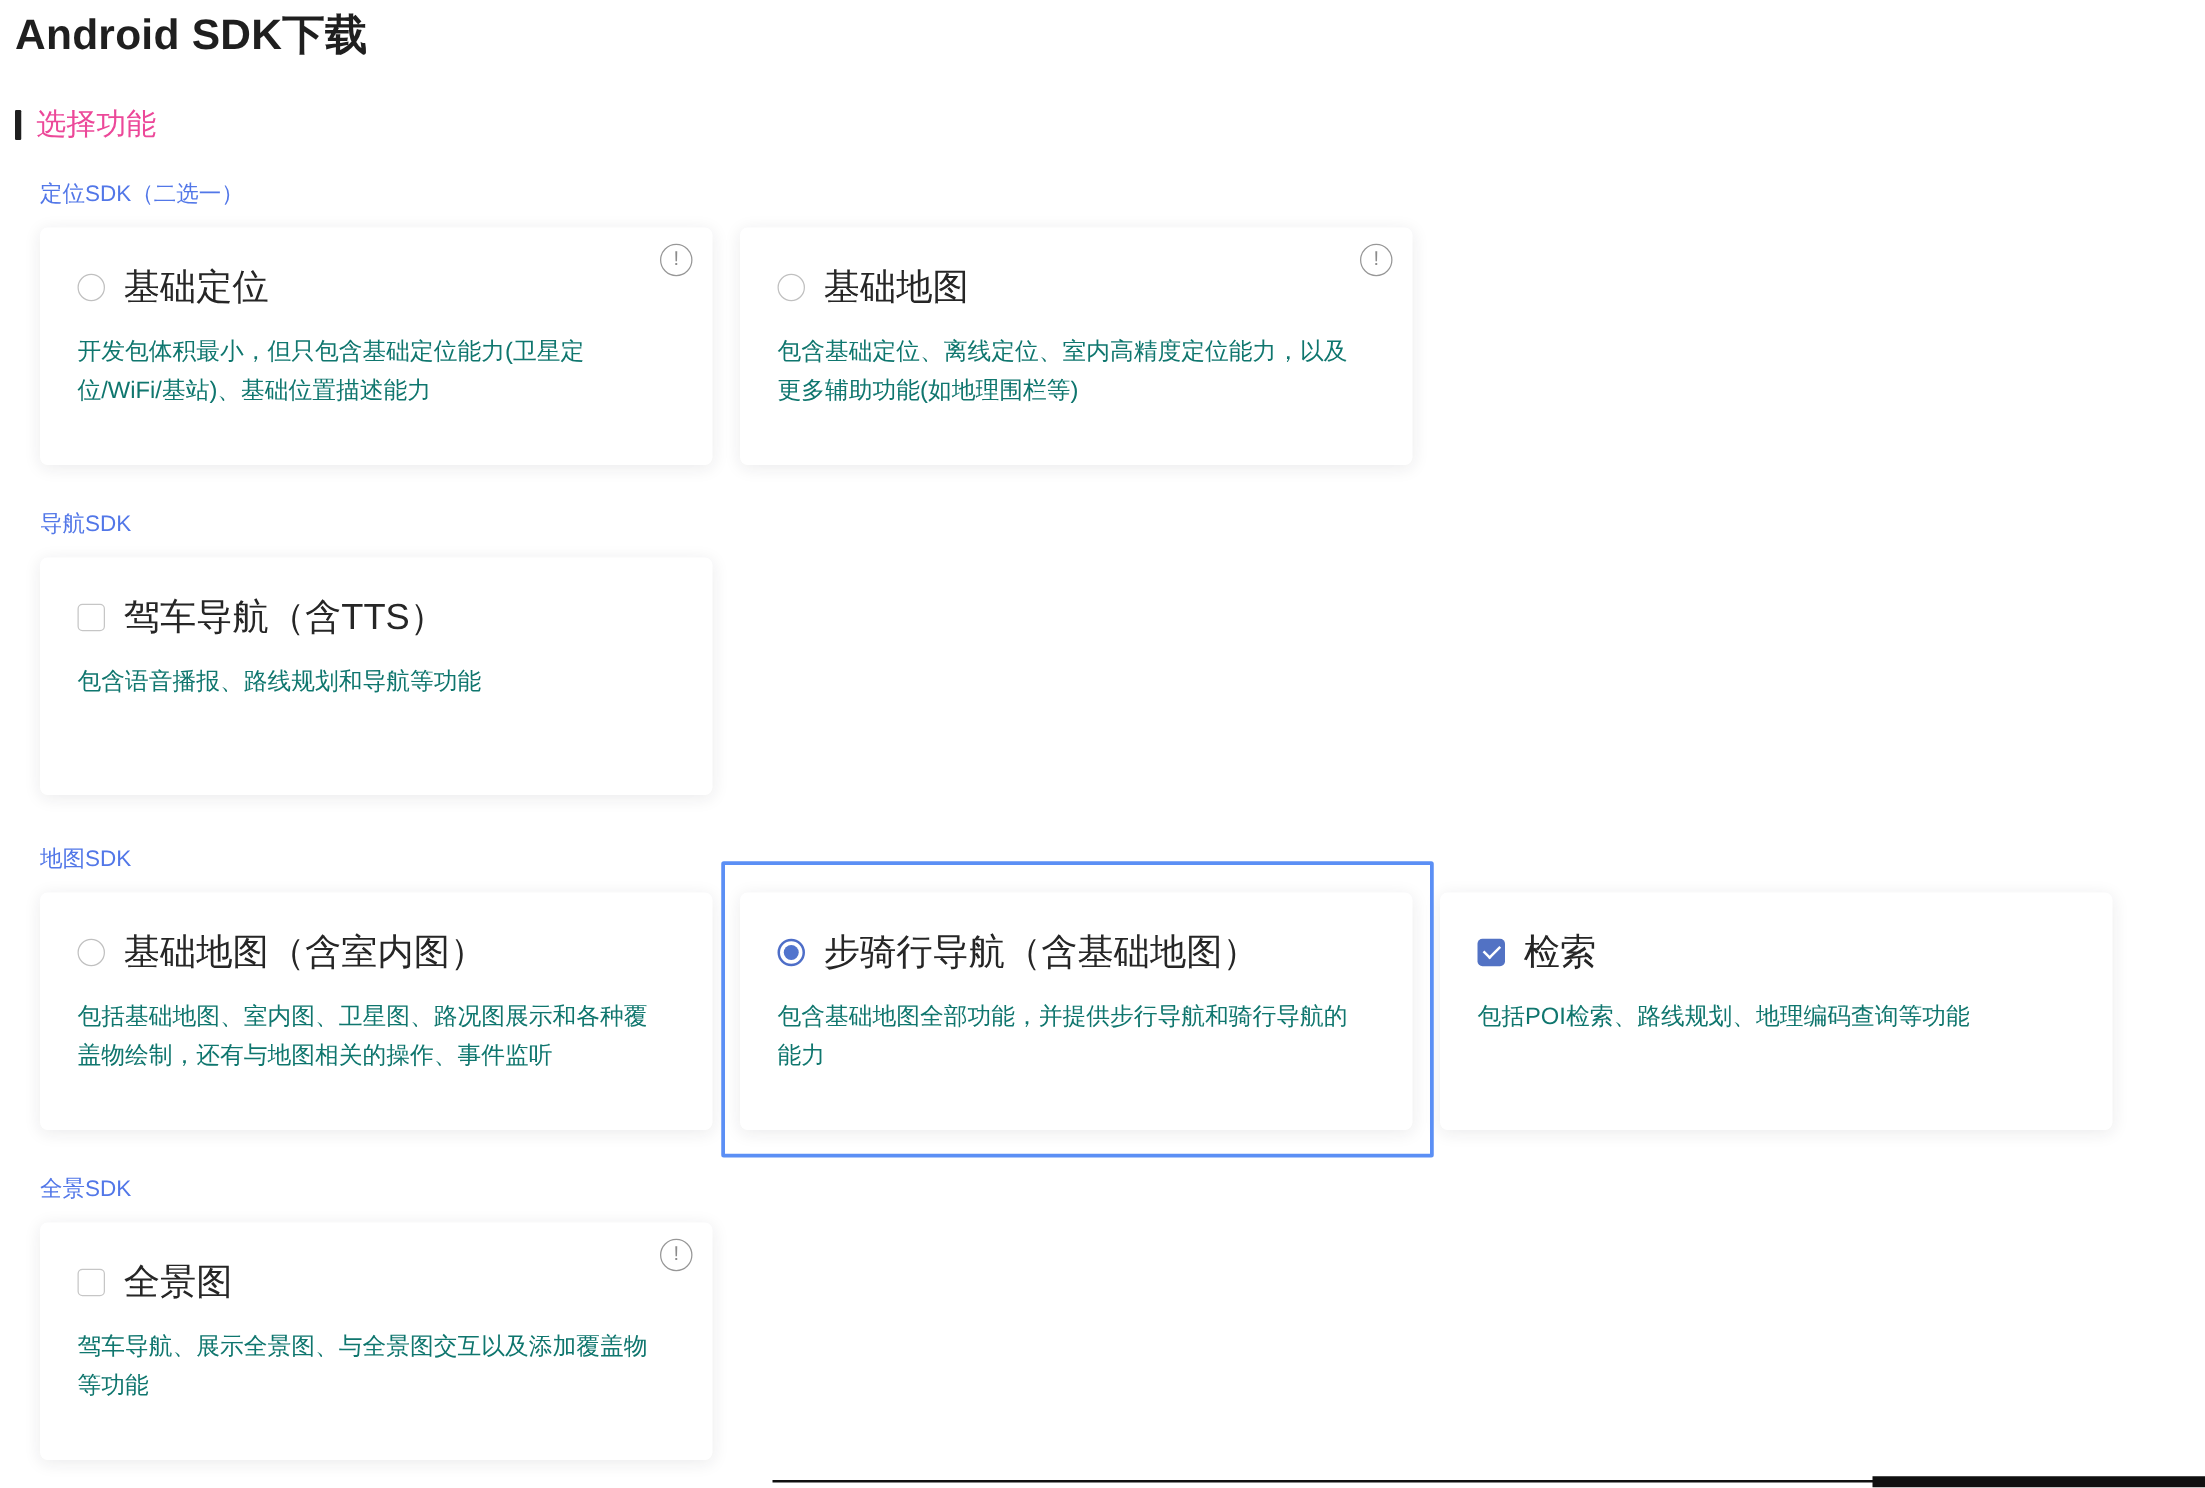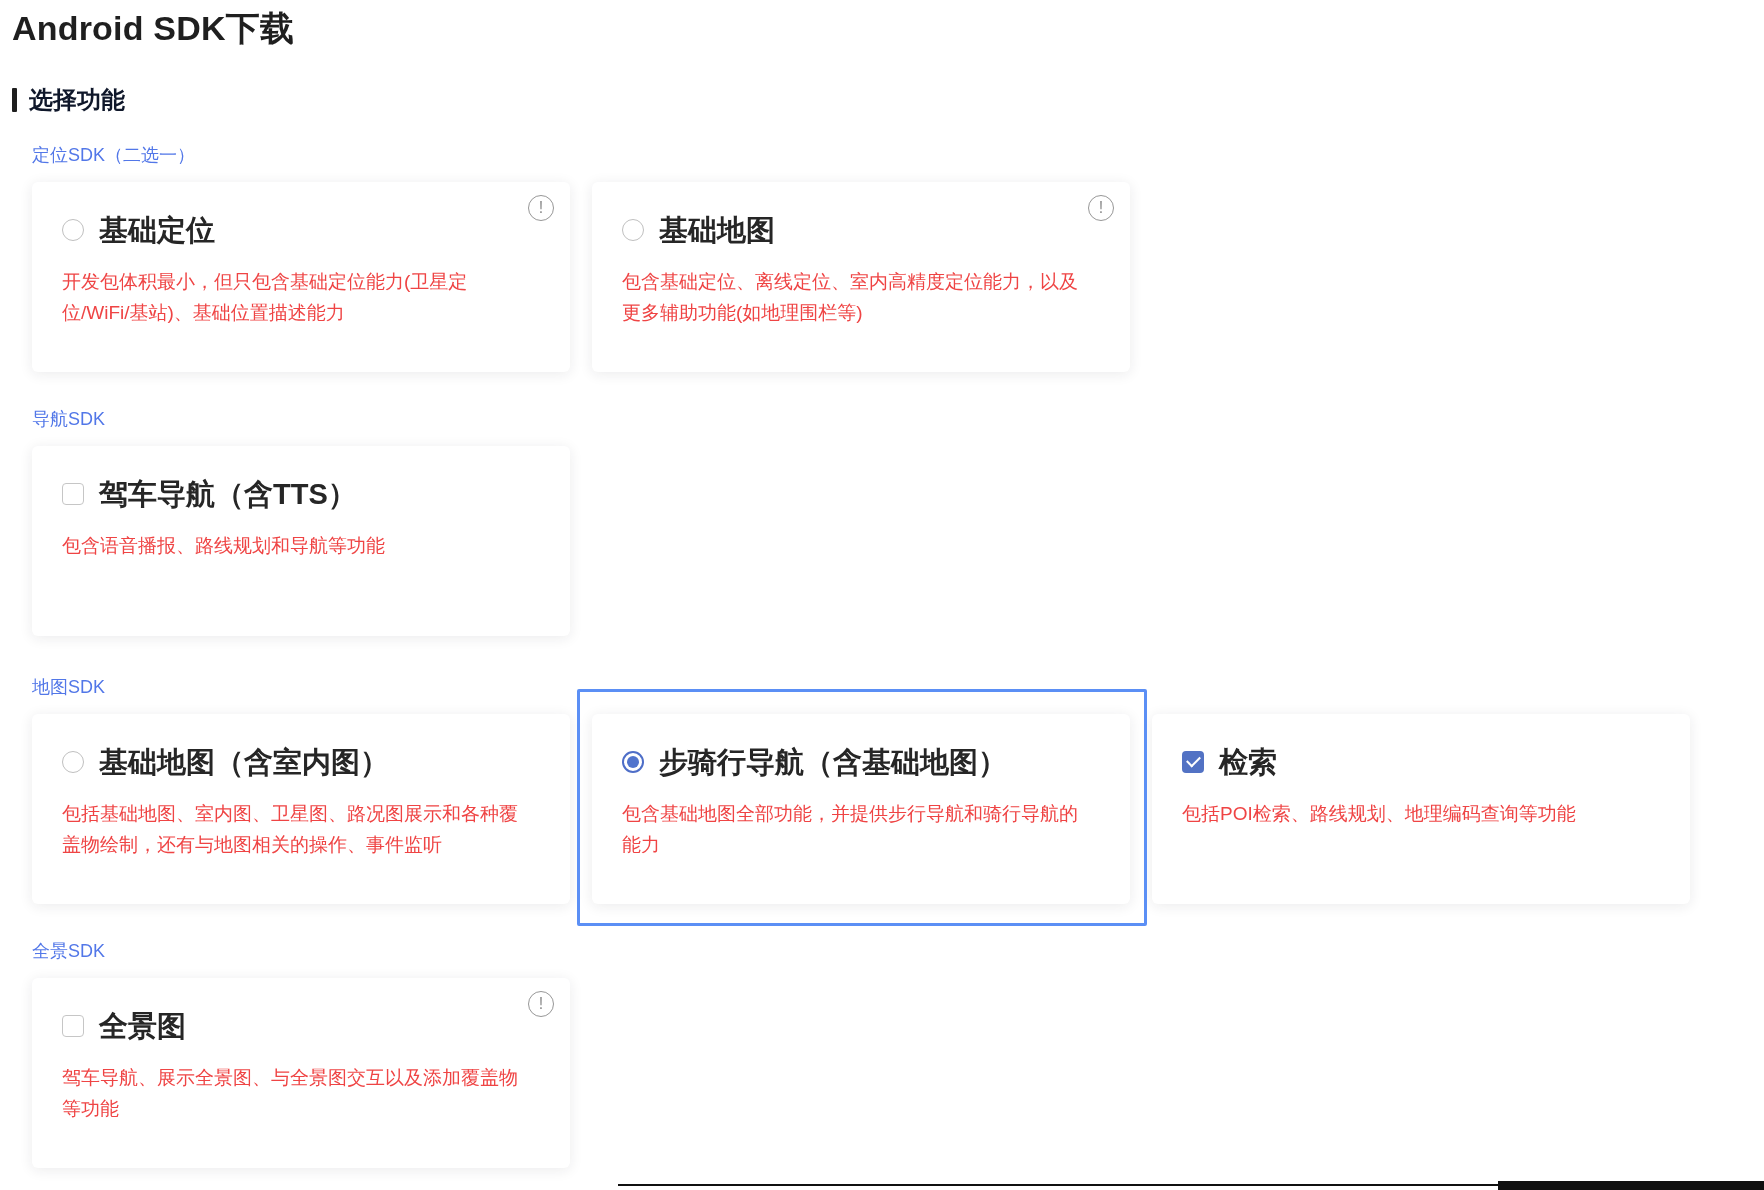--- a/index.html
+++ b/index.html
@@ -22,22 +22,22 @@
     letter-spacing: 0.2px;
   }
 
   .section-header {
     margin: 38px 0 0 12px;
     display: flex;
     align-items: center;
     gap: 12px;
     font-size: 24px;
     line-height: 28px;
-    font-weight: 700;
-    color: #0f172a;
+    font-weight: 400;
+    color: #ec4899;
   }
   .section-bar { width: 5px; height: 24px; background: #1f1f1f; border-radius: 1px; }
 
   .group { margin-left: 32px; }
   .group-label {
     font-size: 18px;
     line-height: 22px;
     color: #5277e8;
     font-weight: 400;
   }
@@ -86,29 +86,29 @@
   .control.checkbox.checked::after {
     content: ""; width: 11px; height: 6px;
     border-left: 2.5px solid #fff; border-bottom: 2.5px solid #fff;
     transform: rotate(-45deg); margin-bottom: 4px;
   }
 
   .card-title {
     font-size: 29px;
     line-height: 36px;
     color: #262626;
-    font-weight: 700;
+    font-weight: 400;
     white-space: nowrap;
   }
 
   .card-desc {
     margin: 18px 0 0 0;
     font-size: 19px;
     line-height: 31px;
-    color: #ef4444;
+    color: #0f766e;
     padding-right: 18px;
   }
 
   .info-badge {
     position: absolute;
     top: 13px; right: 16px;
     width: 26px; height: 26px;
     box-sizing: border-box;
     border: 1.5px solid #979797;
     border-radius: 50%;

